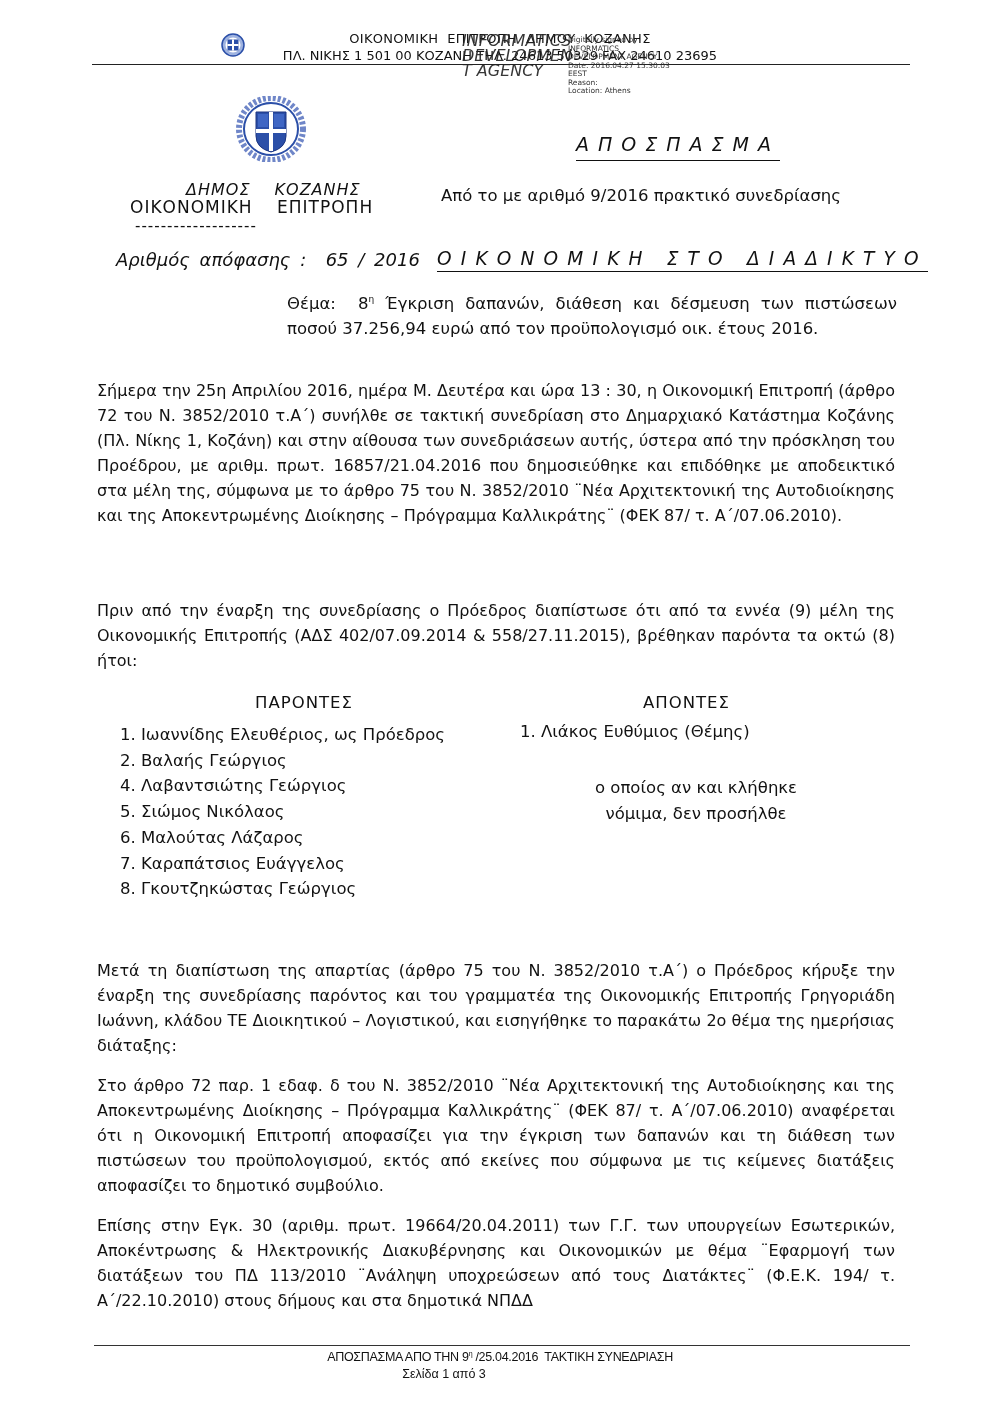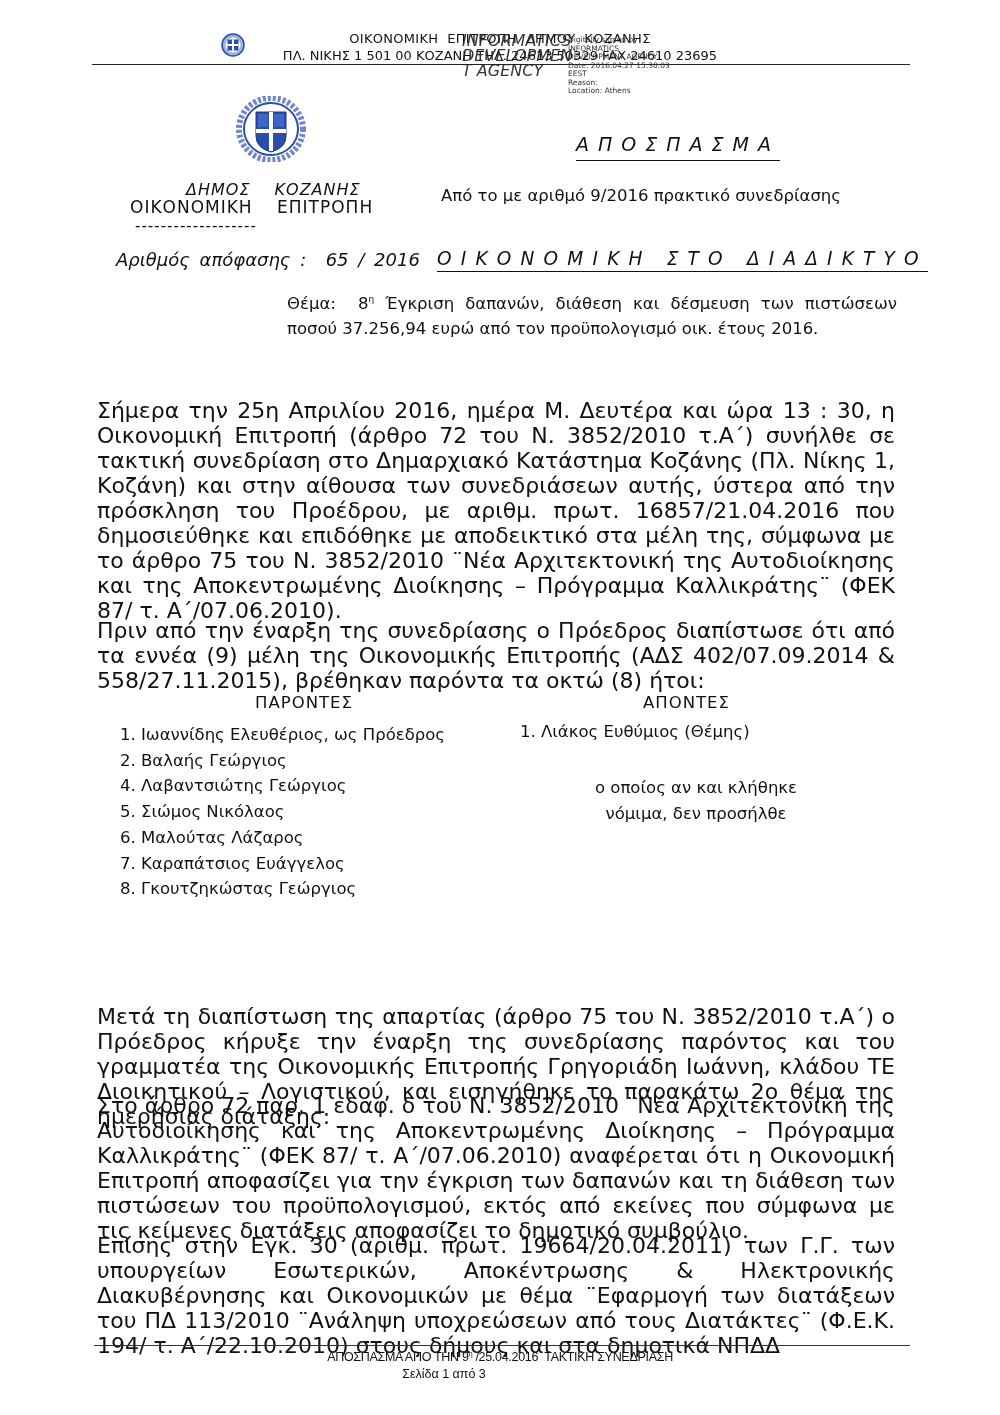--- a/index.html
+++ b/index.html
@@ -21,24 +21,24 @@
   .oikon { left: 130px; top: 197px; font-size: 17px; letter-spacing: 1px; word-spacing: 18px; }
   .dashes { left: 135px; top: 217px; font-size: 15px; letter-spacing: 1px; }
   .praktiko { left: 441px; top: 186px; font-size: 16.5px; }
   .arithmos { left: 116px; top: 249px; font-size: 18px; font-style: italic; word-spacing: 4px; }
   .anartitea { left: 437px; top: 248px; font-size: 18.5px; font-style: italic; letter-spacing: 9.2px;
                border-bottom: 1.5px solid #111; line-height: 22px; padding-bottom: 1px; }
   
   .subject { left: 287px; top: 287px; width: 610px; font-size: 16.5px; line-height: 25px; text-align: justify; }
   .subject sup { font-size: 9px; }
   
-  .para { left: 97px; width: 798px; font-size: 22px; line-height: 25px; text-align: justify; margin-top: 20px; }
+  .para { left: 97px; width: 798px; font-size: 16px; line-height: 25px; text-align: justify; }
   .p1 { top: 378px; }
   .p2 { top: 598px; }
-  .p3 { top: 984px; }
+  .p3 { top: 958px; }
   .p4 { top: 1073px; }
   .p5 { top: 1213px; }
   
   .present-title { left: 255px; top: 693px; font-size: 16.5px; letter-spacing: 1px; }
   .absent-title { left: 643px; top: 693px; font-size: 16.5px; letter-spacing: 1px; }
   .present-list { left: 120px; top: 722px; font-size: 16.5px; line-height: 25.7px; margin: 0; padding: 0; list-style: none; }
   .absent-item { left: 520px; top: 722px; font-size: 16.5px; }
   .absent-note { left: 556px; top: 775px; width: 280px; font-size: 16.5px; line-height: 25.7px; text-align: center; }
   
   .foot-rule { left: 94px; top: 1345px; width: 816px; height: 1px; background: #333; }

